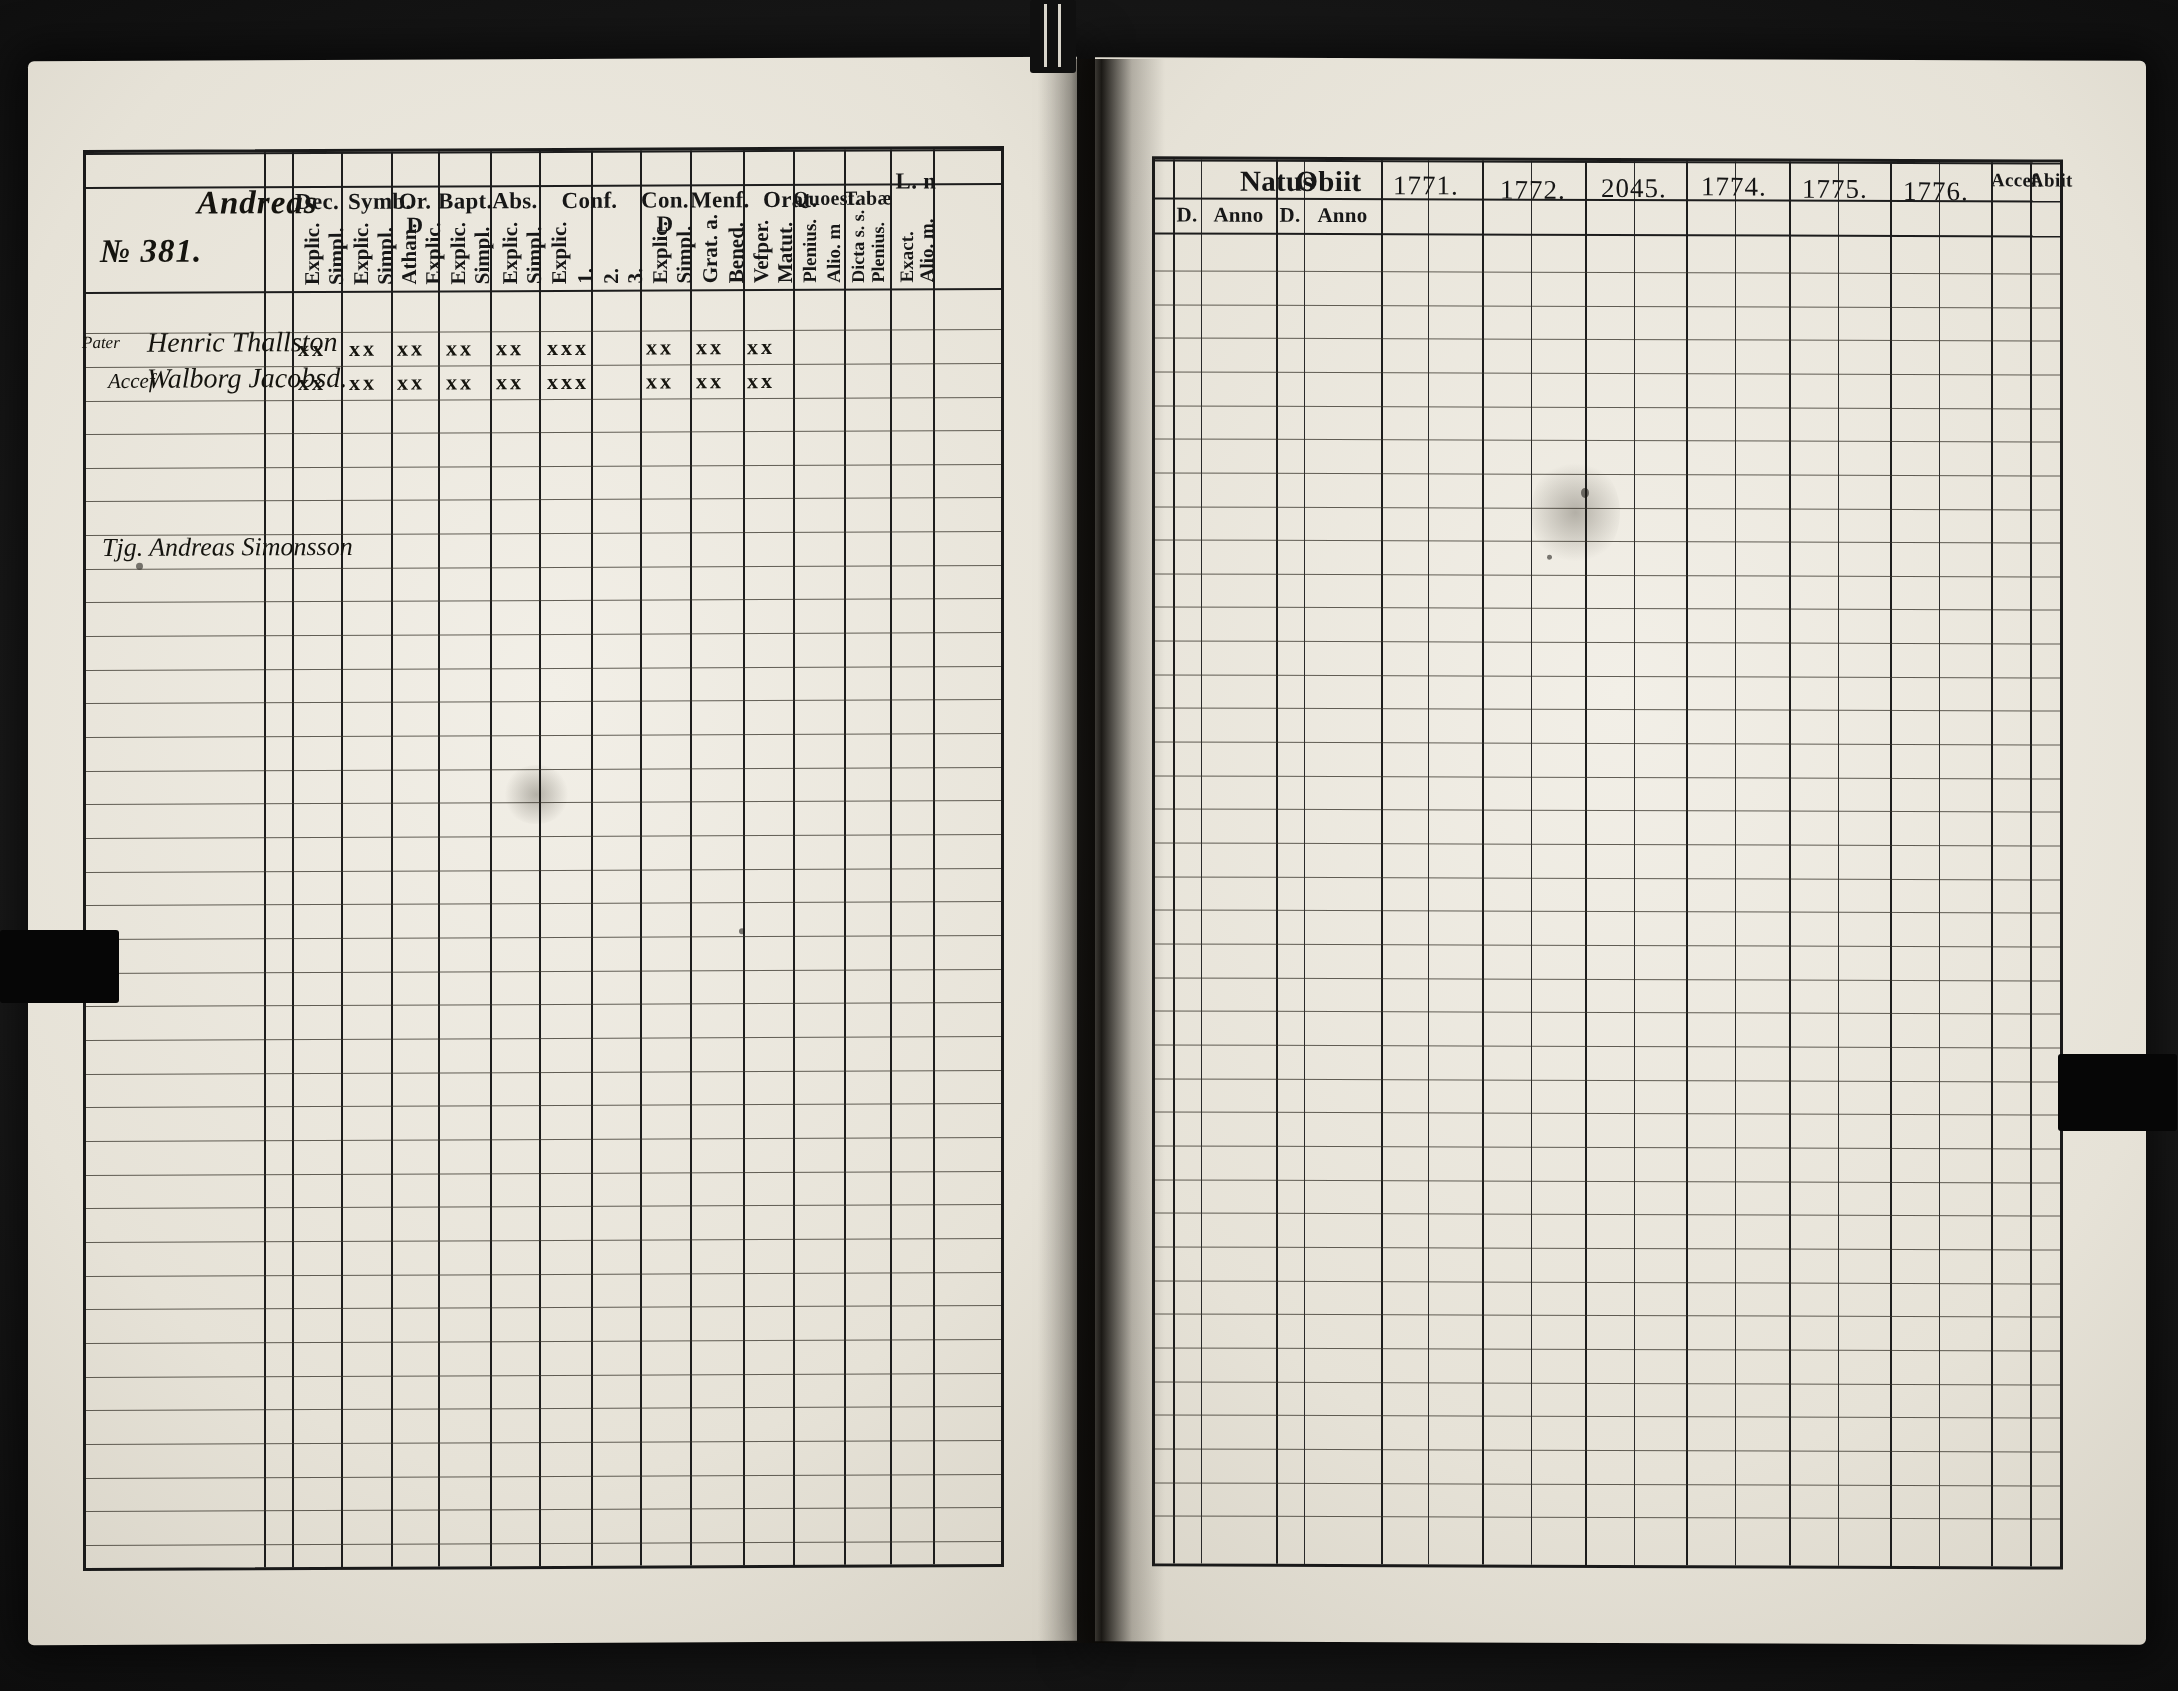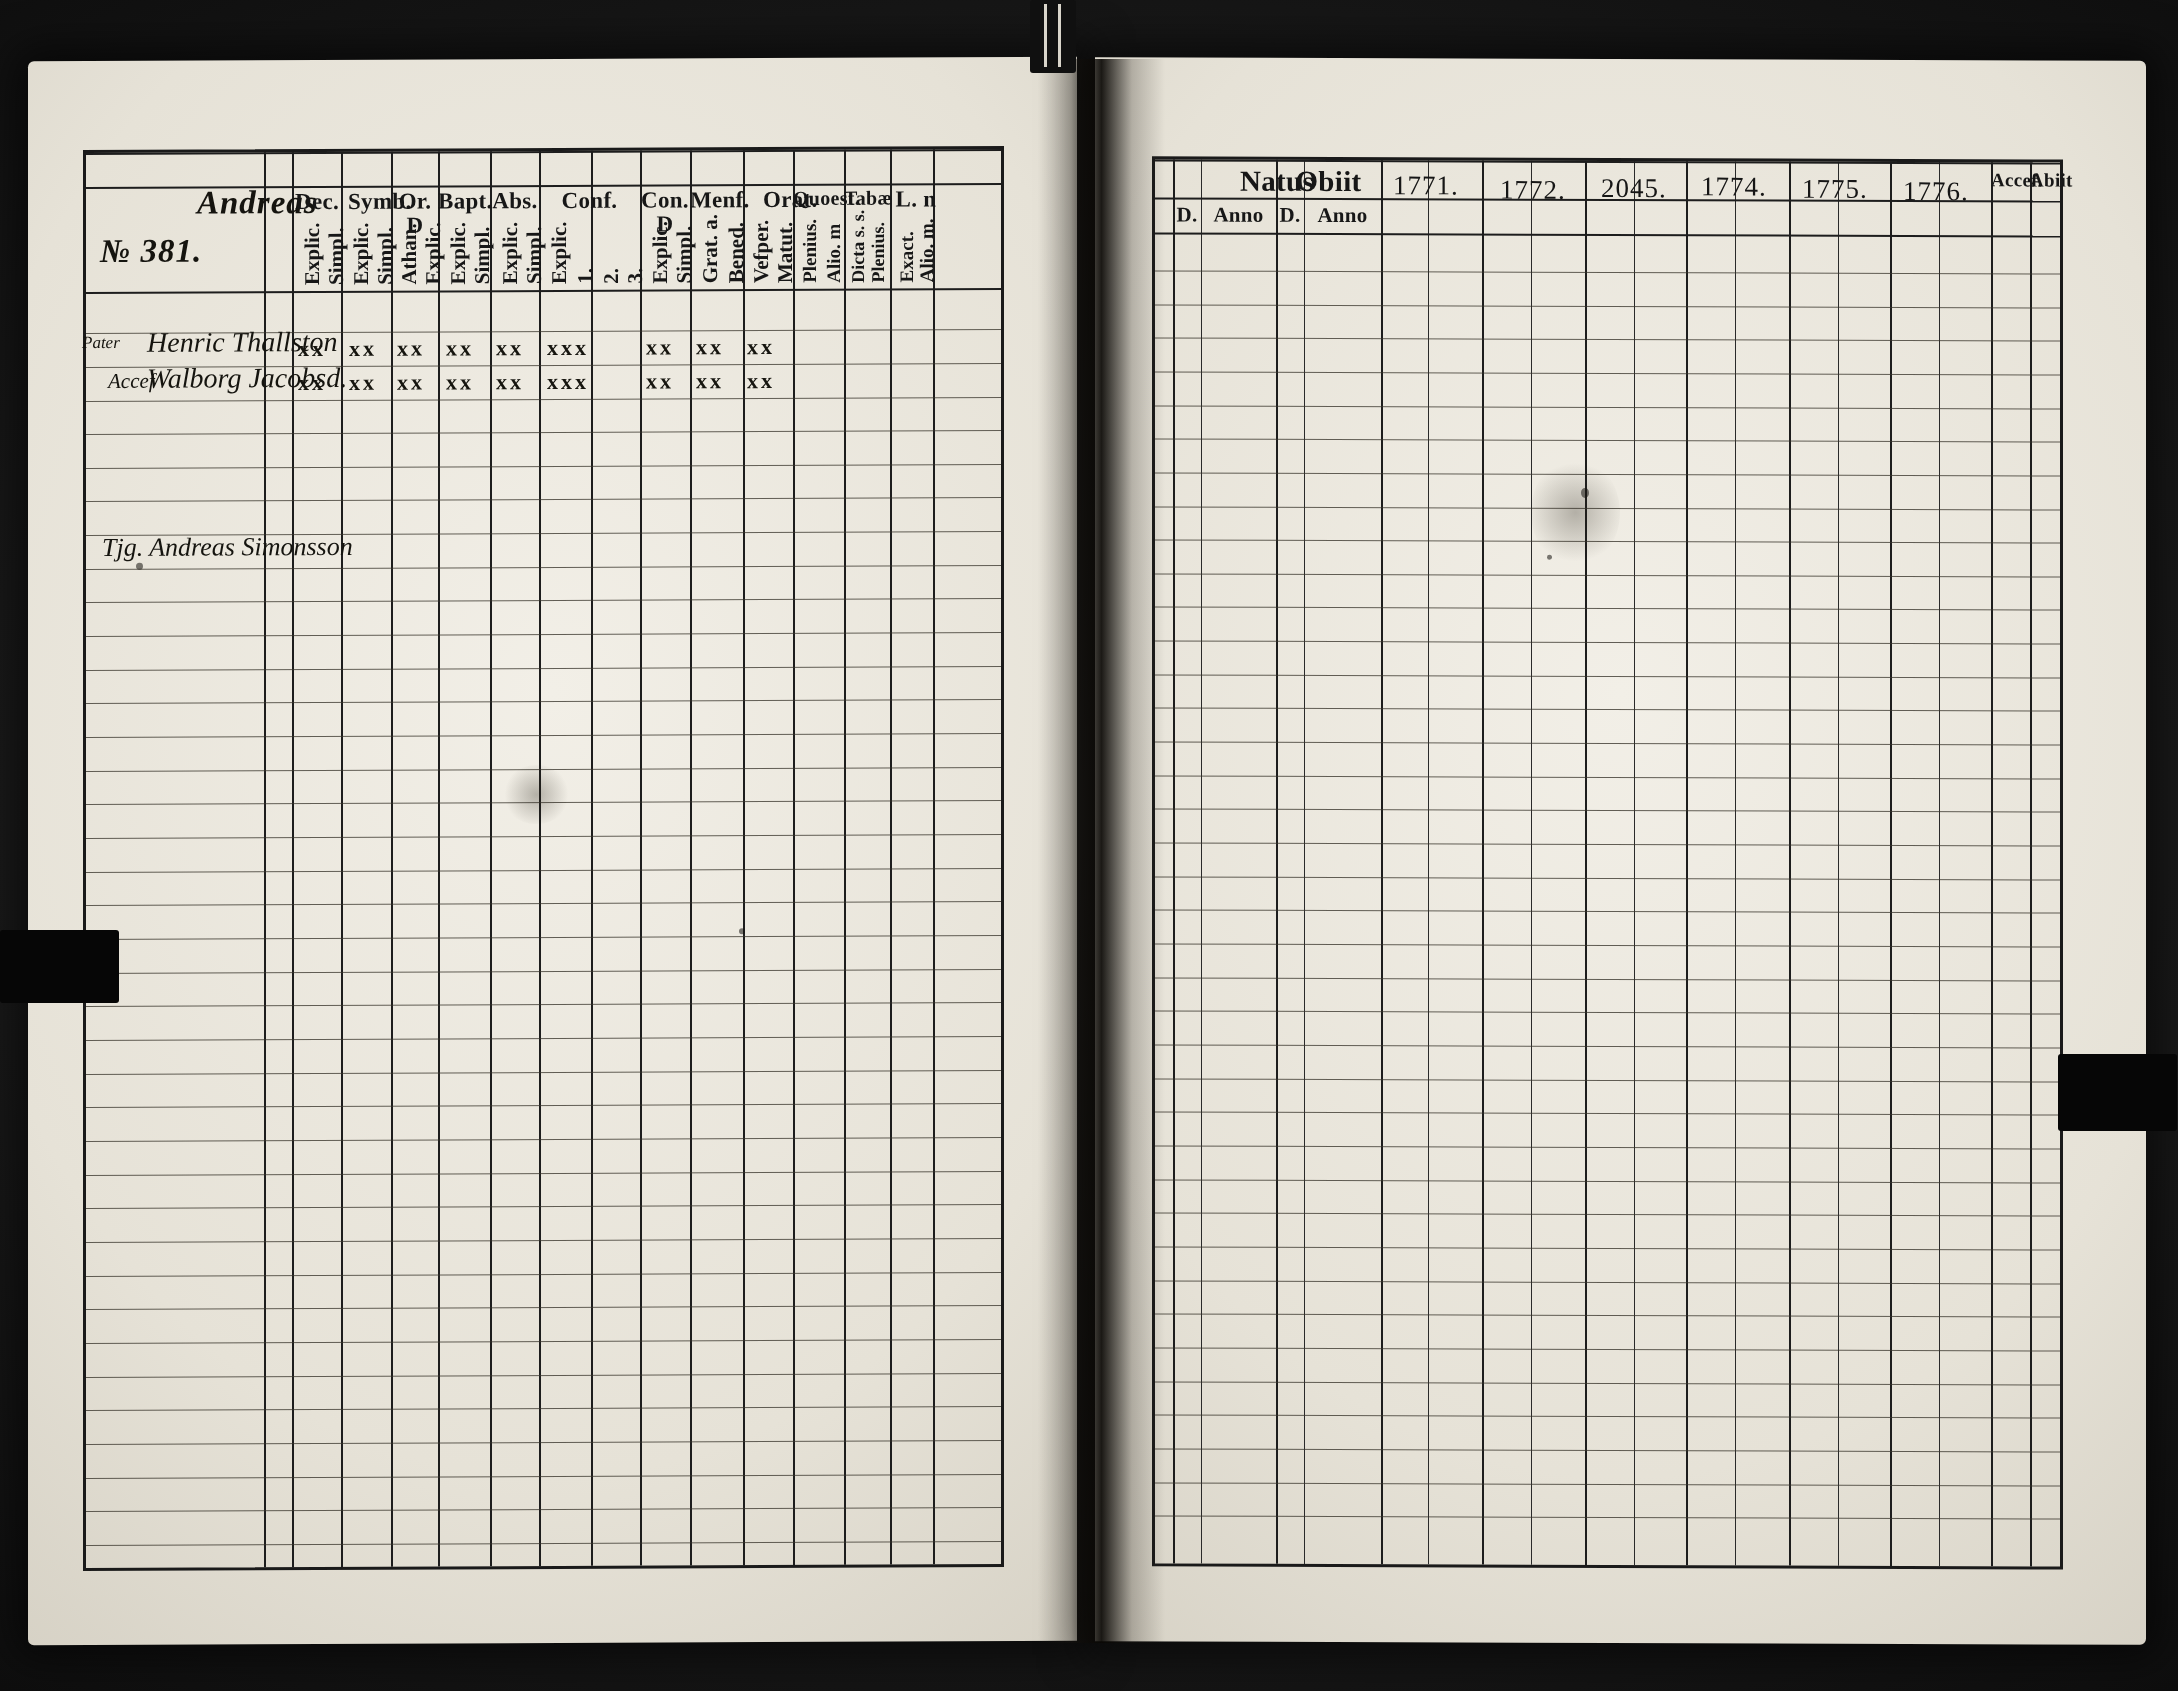--- a/index.html
+++ b/index.html
@@ -312,21 +312,21 @@
         </div>
         <div class="hcell" style="left:677px; top:38px; width:50px;">
           <span class="top">Orat.</span>
         </div>
         <div class="hcell" style="left:707px; top:38px; width:51px;">
           <span class="top" style="font-size:20px">Quoest.</span>
         </div>
         <div class="hcell" style="left:758px; top:38px; width:46px;">
           <span class="top" style="font-size:20px">Tabæ</span>
         </div>
-        <div class="hcell" style="left:804px; top:38px; width:52px;">
+        <div class="hcell" style="left:804px; top:20px; width:52px;">
           <span class="top">L. n</span>
         </div>
 
         <div class="vcell" style="left:214px; top:133px;">Explic.</div>
         <div class="vcell" style="left:238px; top:133px;">Simpl.</div>
 
         <div class="vcell" style="left:263px; top:133px;">Explic.</div>
         <div class="vcell" style="left:287px; top:133px;">Simpl.</div>
 
         <div class="vcell" style="left:311px; top:133px;">Athan.</div>

